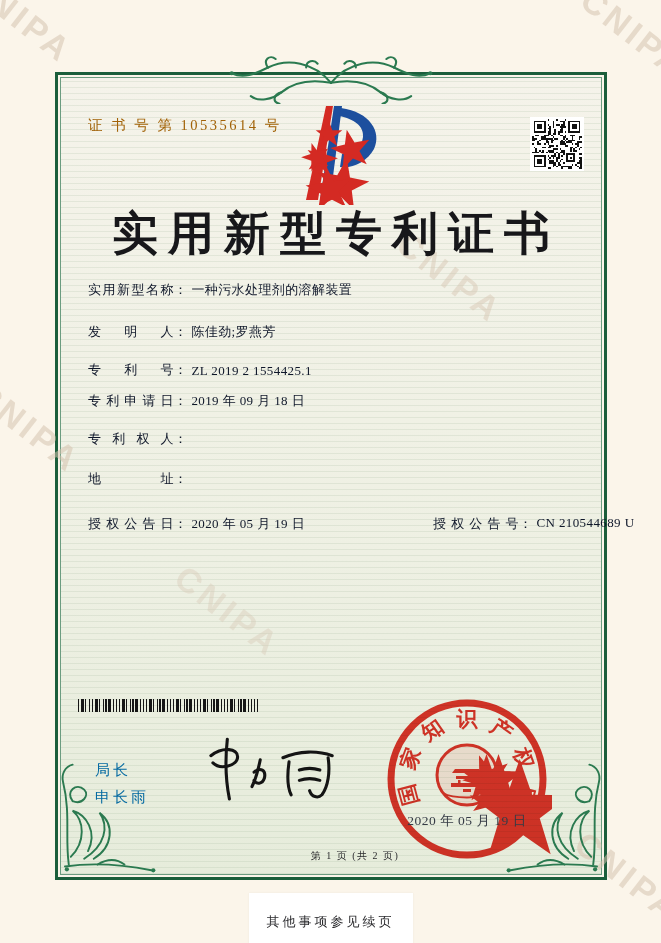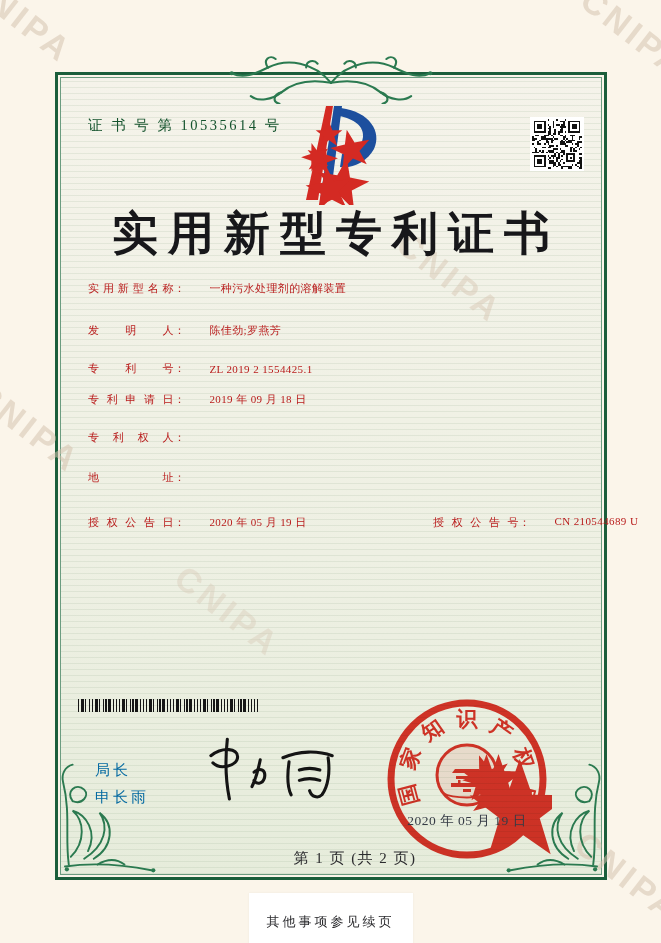--- a/index.html
+++ b/index.html
@@ -12,29 +12,29 @@
          border:1px solid #6b9c80;
          background:
            repeating-linear-gradient(0deg, rgba(145,170,140,.17) 0 1px, rgba(0,0,0,0) 1px 6px),
            linear-gradient(180deg,#f5f3ea 0%,#eef0e3 60%,#e6ecdb 100%);}
   
   .wm{position:absolute;z-index:2;font-family:"Liberation Sans","DejaVu Sans",sans-serif;
       font-weight:700;font-size:34px;letter-spacing:4px;color:rgba(213,195,175,.55);
       transform:rotate(38deg);pointer-events:none;white-space:nowrap;}
   
   .cert-no{position:absolute;left:88px;top:116px;z-index:3;font-size:14.5px;
-           letter-spacing:2.5px;color:#14532d;}
+           letter-spacing:2.5px;color:#a16207;}
   .title{position:absolute;left:55px;top:203px;width:552px;z-index:3;text-align:center;
          font-size:46px;font-weight:700;letter-spacing:10px;text-indent:10px;color:#17171a;}
   
-  .frow{position:absolute;left:88px;z-index:3;font-size:11px;color:#b91c1c;
-        display:flex;align-items:center;letter-spacing:.4px;}
+  .frow{position:absolute;left:88px;z-index:3;font-size:13px;color:#0f172a;
+        display:flex;align-items:flex-end;letter-spacing:.4px;}
   .flabel{width:86px;flex:none;text-align:justify;text-align-last:justify;}
   .fcolon{flex:none;}
-  .fvalue{margin-left:24px;white-space:nowrap;}
+  .fvalue{margin-left:4px;white-space:nowrap;}
   .fvalue-block{margin-left:8px;line-height:1.55;max-width:400px;}
   .frow2{position:absolute;left:345px;top:0;display:flex;}
   
   .legal{position:absolute;left:88px;top:546px;width:494px;z-index:3;font-size:13.5px;
          line-height:1.74;text-align:justify;color:#26262a;}
   .legal p{margin:0;text-indent:2em;}
   
   .barcode{position:absolute;left:78px;top:699px;width:180px;height:13px;z-index:3;
     background:repeating-linear-gradient(90deg,
       #161616 0 1.5px, rgba(0,0,0,0) 1.5px 3px,
@@ -43,21 +43,21 @@
       #161616 11px 12px, rgba(0,0,0,0) 12px 13.5px);}
   
   .sign-titles{position:absolute;left:95px;top:756px;z-index:3;
       font-family:"Liberation Sans","DejaVu Sans",sans-serif;font-size:15px;
       letter-spacing:3px;color:#0369a1;line-height:1.8;}
   .sign-svg{position:absolute;left:192px;top:731px;z-index:3;}
   
   .seal{position:absolute;left:382px;top:694px;z-index:4;opacity:.92;mix-blend-mode:multiply;}
   
   .page-num{position:absolute;left:55px;top:849px;width:600px;z-index:3;text-align:center;
-            font-size:15px;letter-spacing:1.5px;color:#2b2b2e;}
+            font-size:10px;letter-spacing:1.5px;color:#2b2b2e;}
   .cont-note{position:absolute;left:50%;top:893px;transform:translateX(-50%);z-index:3;
             background:#ffffff;padding:20px 18px;font-size:13px;letter-spacing:3px;color:#2b2b2e;
             box-shadow:0 0 2px rgba(0,0,0,.06);}
   
   .logo-svg{position:absolute;left:282px;top:100px;z-index:3;}
   .qr-svg{position:absolute;left:530px;top:117px;z-index:3;background:#fff;padding:2px;}
   .orn-top{position:absolute;left:226px;top:54px;z-index:2;}
   .flour-bl{position:absolute;left:57px;top:757px;z-index:2;}
   .flour-br{position:absolute;left:495px;top:757px;z-index:2;transform:scaleX(-1);}
 </style>

